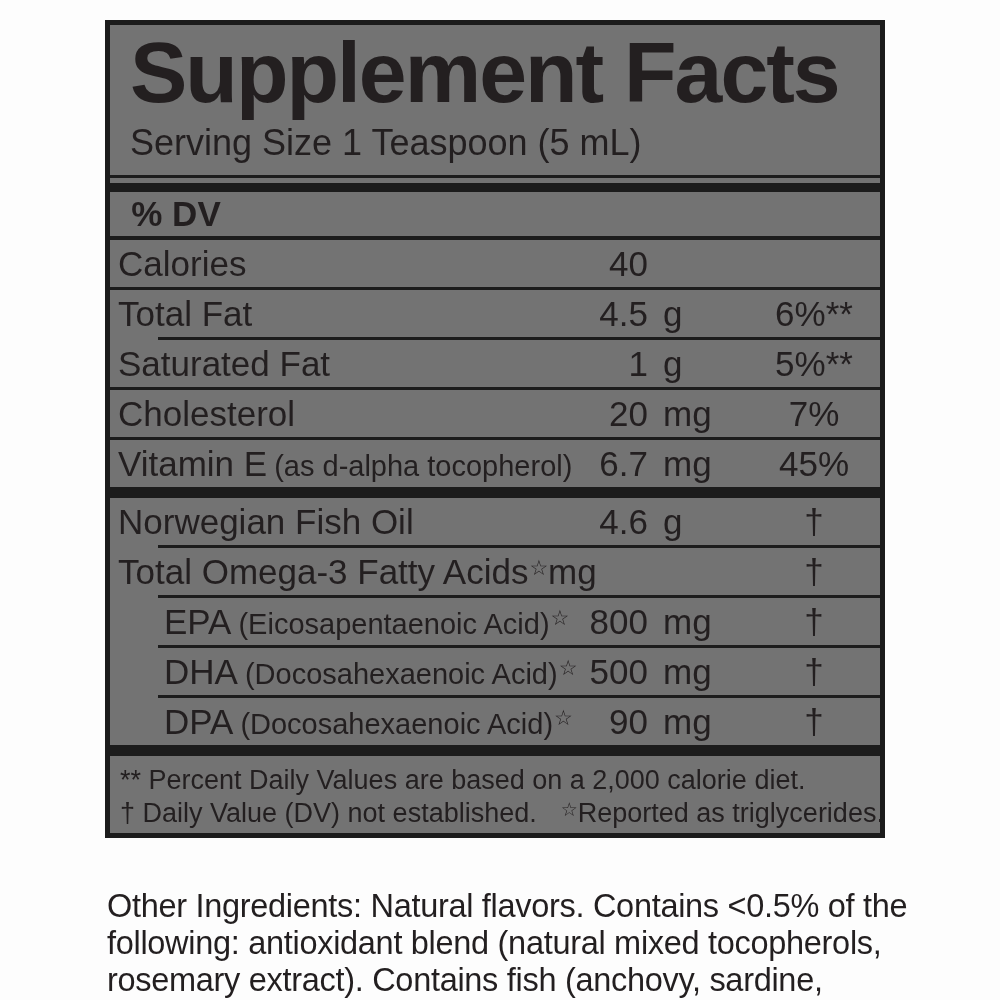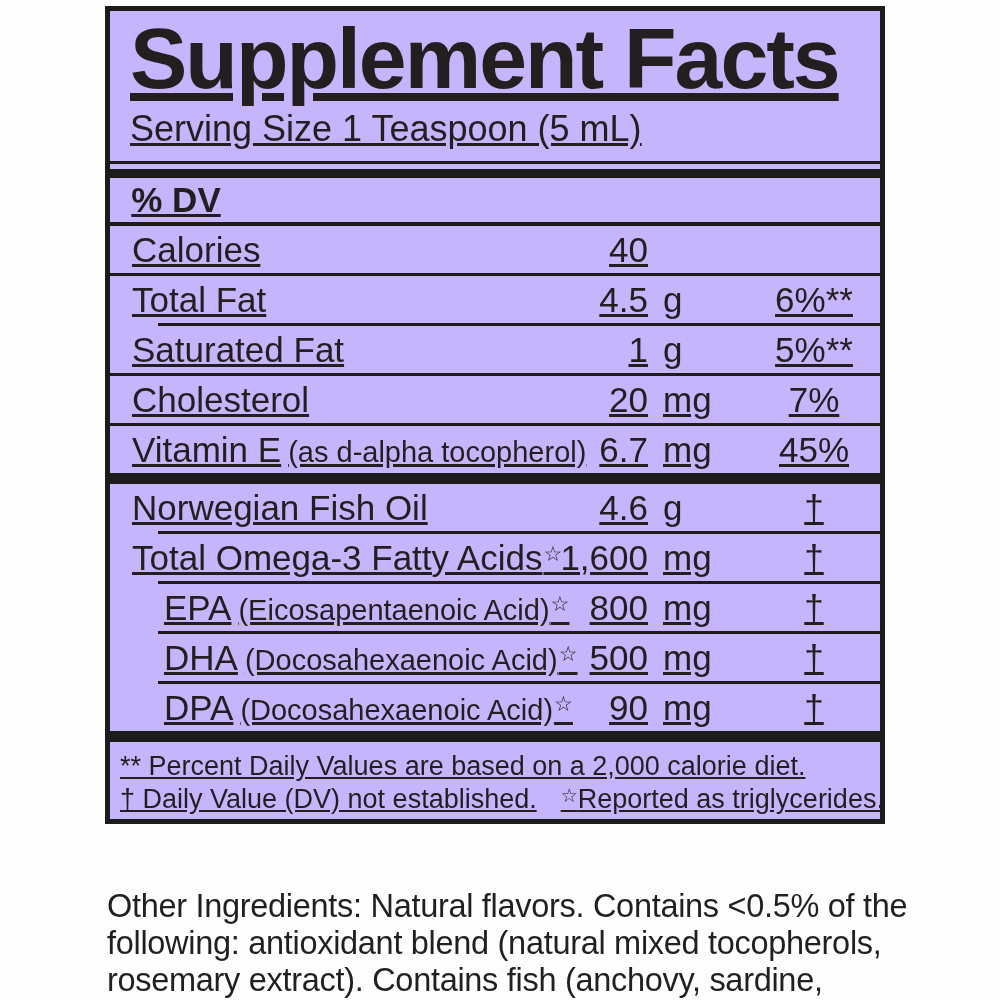--- a/index.html
+++ b/index.html
@@ -7,28 +7,27 @@
     width: 1000px;
     height: 1000px;
     background: #fdfdfd;
     font-family: "Liberation Sans", sans-serif;
     color: #231f20;
     overflow: hidden;
   }
   .label-box {
     position: absolute;
     left: 105px;
-    top: 6px;
+    top: 20px;
     width: 780px;
     height: 818px;
     border: 5px solid #1c1c1c;
     box-sizing: border-box;
-    background: #c4b5fd;
+    background: #737373;
     overflow: hidden;
-    text-decoration: underline;
   }
   .title {
     margin: 6px 0 0 20px;
     font-size: 86px;
     line-height: 82px;
     font-weight: bold;
     letter-spacing: -2px;
     white-space: nowrap;
   }
   .serving {
@@ -51,21 +50,21 @@
   }
   .header-amount { flex: 1; text-align: right; padding-right: 14px; white-space: nowrap; }
   .header-dv { width: 132px; flex: none; text-align: center; white-space: nowrap; }
 
   .row {
     display: flex;
     align-items: center;
     height: 47px;
     font-size: 35px;
   }
-  .cell-name { flex: 1; min-width: 0; white-space: nowrap; overflow: visible; padding-left: 22px; }
+  .cell-name { flex: 1; min-width: 0; white-space: nowrap; overflow: visible; padding-left: 8px; }
   .cell-name.indent1 { }
   .cell-name.indent2 { padding-left: 54px; }
   .note { font-size: 29px; margin-left: 7px; }
   .star { font-size: 21px; position: relative; top: -9px; margin-left: 1px; }
   .cell-amount { width: 215px; flex: none; display: flex; align-items: baseline; }
   .amt-num { width: 115px; text-align: right; white-space: nowrap; }
   .amt-unit { flex: 1; padding-left: 15px; white-space: nowrap; }
   .cell-dv { width: 132px; flex: none; text-align: center; white-space: nowrap; }
 
   .sep { height: 3px; background: #1c1c1c; }
@@ -164,21 +163,20 @@
     <div class="cell-amount">
       <span class="amt-num">4.6</span>
       <span class="amt-unit">g</span>
     </div>
     <div class="cell-dv">†</div>
   </div>
 <div class="sep indent"></div>
   <div class="row">
     <div class="cell-name indent1"><span class="name-text">Total Omega-3 Fatty Acids</span><span class="star">☆</span></div>
     <div class="cell-amount">
-      <span class="amt-num">1,600</span>
       <span class="amt-unit">mg</span>
     </div>
     <div class="cell-dv">†</div>
   </div>
 <div class="sep indent"></div>
   <div class="row">
     <div class="cell-name indent2"><span class="name-text">EPA</span><span class="note">(Eicosapentaenoic Acid)</span><span class="star">☆</span></div>
     <div class="cell-amount">
       <span class="amt-num">800</span>
       <span class="amt-unit">mg</span>

